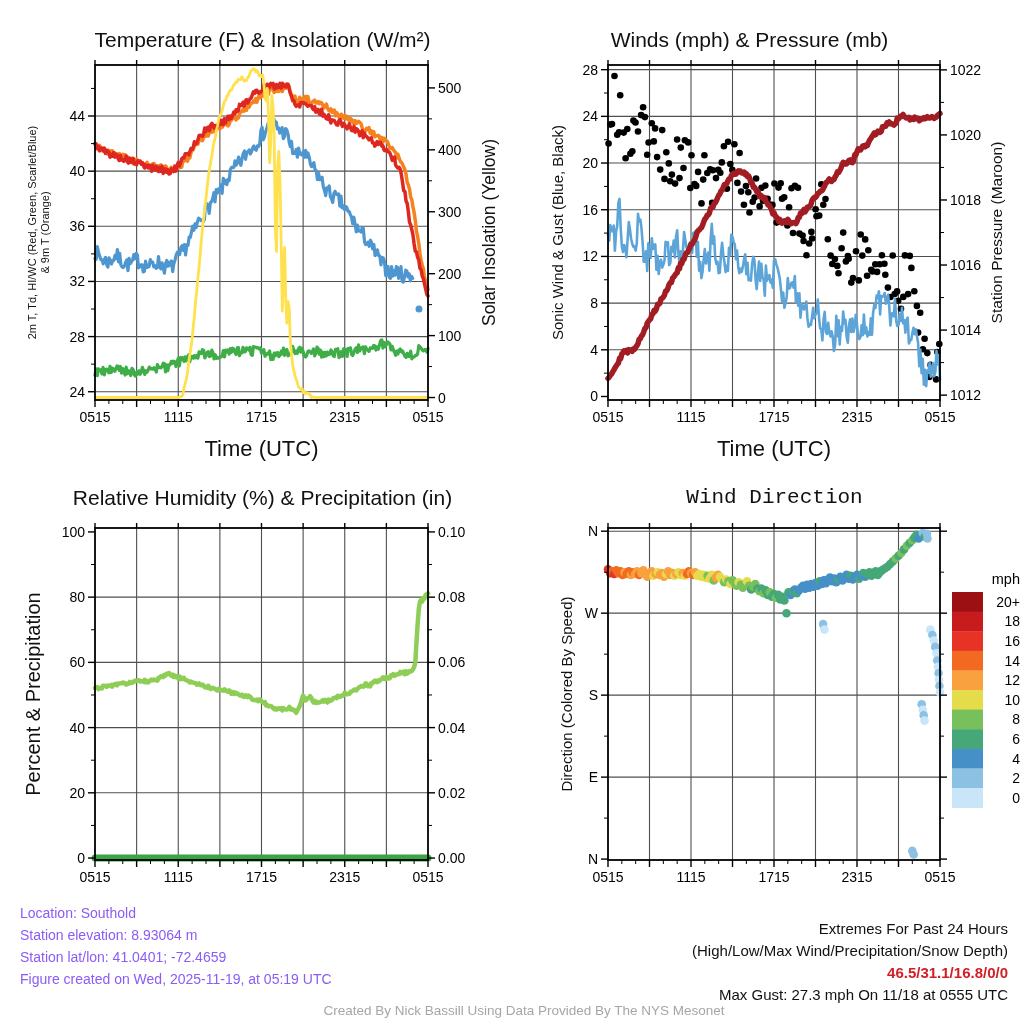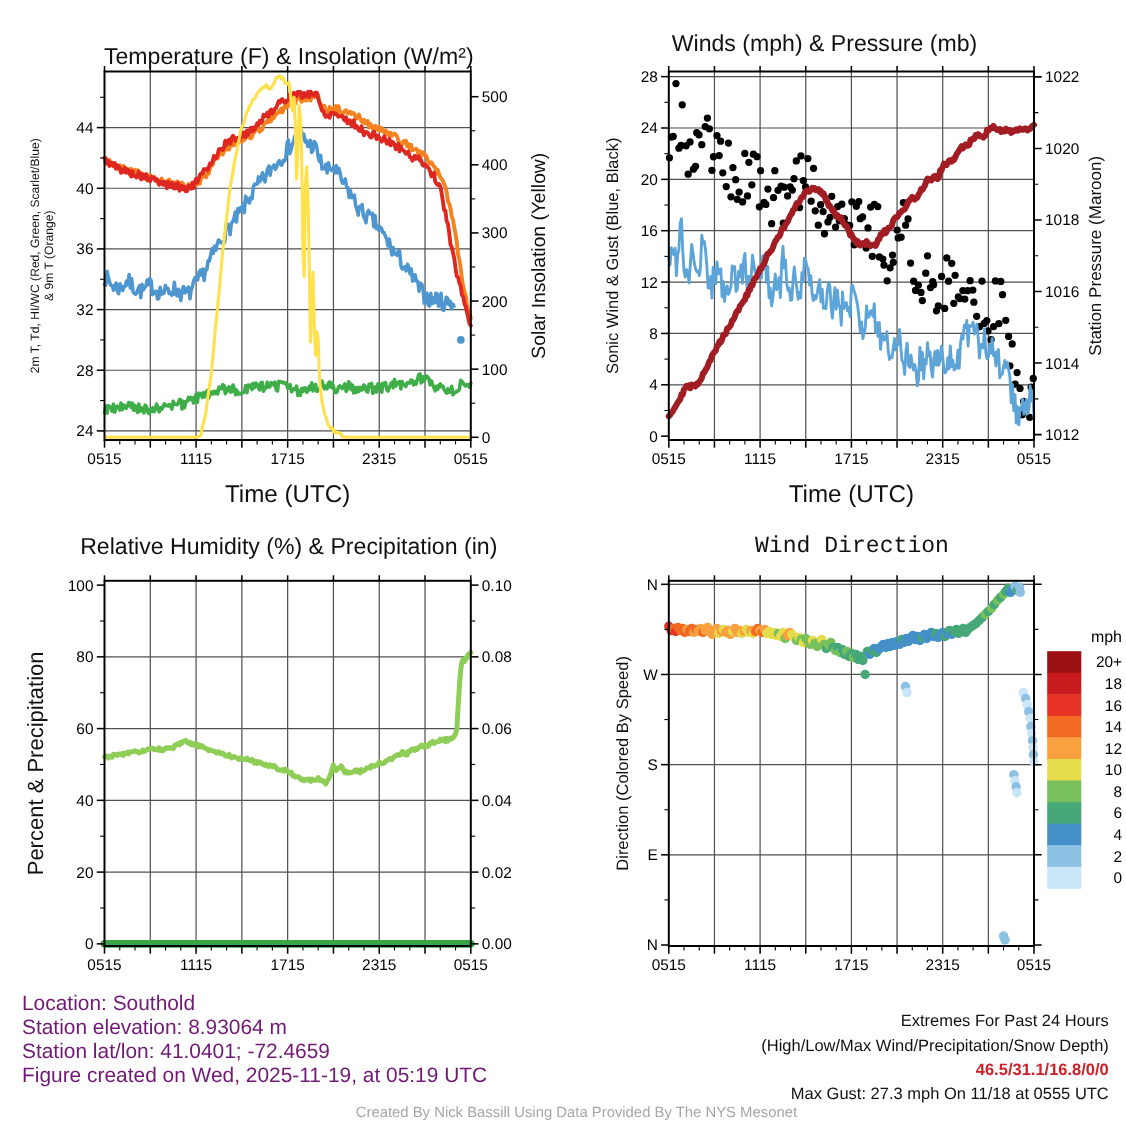--- a/index.html
+++ b/index.html
@@ -3,21 +3,21 @@
 <meta charset="utf-8">
 <style>
   html,body{margin:0;padding:0;background:#fff;}
   #page{position:relative;width:1024px;height:1024px;background:#fff;
         font-family:"Liberation Sans",sans-serif;color:#111;overflow:hidden;}
   #chartsvg{position:absolute;left:0;top:0;z-index:1;pointer-events:none;}
   .abs{position:absolute;z-index:2;}
   .title{font-size:21px;text-align:center;white-space:nowrap;}
   .vlabel{position:absolute;z-index:2;transform-origin:0 0;transform:rotate(-90deg);text-align:center;}
   .xlabel{font-size:22px;text-align:center;}
-  .foot{font-size:19px;line-height:22px;color:#701a75;}
+  .foot{font-size:14px;line-height:22px;color:#8b5cf6;}
   .extremes{font-size:15px;line-height:22px;text-align:right;}
   .red{color:#d01f26;font-weight:bold;}
   .credit{font-size:13.5px;color:#a6a6a6;text-align:center;width:1024px;margin-left:12px;}
   svg text{font-family:"Liberation Sans",sans-serif;fill:#000;}
 </style>
 </head>
 <body>
 
 <div id="page">
 
@@ -755,21 +755,21 @@
           <rect x="952" y="748.8" width="31" height="20" fill="#4590c6"></rect>
           <text x="1020" y="763.5999999999999" text-anchor="end" font-size="14">4</text>
           <rect x="952" y="768.4" width="31" height="20" fill="#8cc1e4"></rect>
           <text x="1020" y="783.1999999999999" text-anchor="end" font-size="14">2</text>
           <rect x="952" y="788" width="31" height="20" fill="#c9e6f8"></rect>
           <text x="1020" y="802.8" text-anchor="end" font-size="14">0</text>
         </g>
       </g>
     </svg>
 
-  <div class="abs title" style="left:45px;top:40px;width:435px;">Temperature (F) &amp; Insolation (W/m²)</div>
+  <div class="abs title" style="left:45px;top:28px;width:435px;">Temperature (F) &amp; Insolation (W/m²)</div>
   <div class="abs title" style="left:532px;top:28px;width:435px;">Winds (mph) &amp; Pressure (mb)</div>
   <div class="abs title" style="left:45px;top:486px;width:435px;">Relative Humidity (%) &amp; Precipitation (in)</div>
   <div class="abs title" style="left:557px;top:486px;width:435px;font-family:Liberation Mono, monospace;">Wind Direction</div>
 
   <div class="vlabel" style="left:26px;top:400px;width:335px;font-size:11px;line-height:13px;">
     <div>2m T, Td, HI/WC (Red, Green, Scarlet/Blue)</div>
     <div>&amp; 9m T (Orange)</div>
   </div>
   <div class="vlabel" style="left:479px;top:400px;width:335px;font-size:17.5px;">Solar Insolation (Yellow)</div>
   <div class="vlabel" style="left:549px;top:400px;width:335px;font-size:15px;">Sonic Wind &amp; Gust (Blue, Black)</div>

